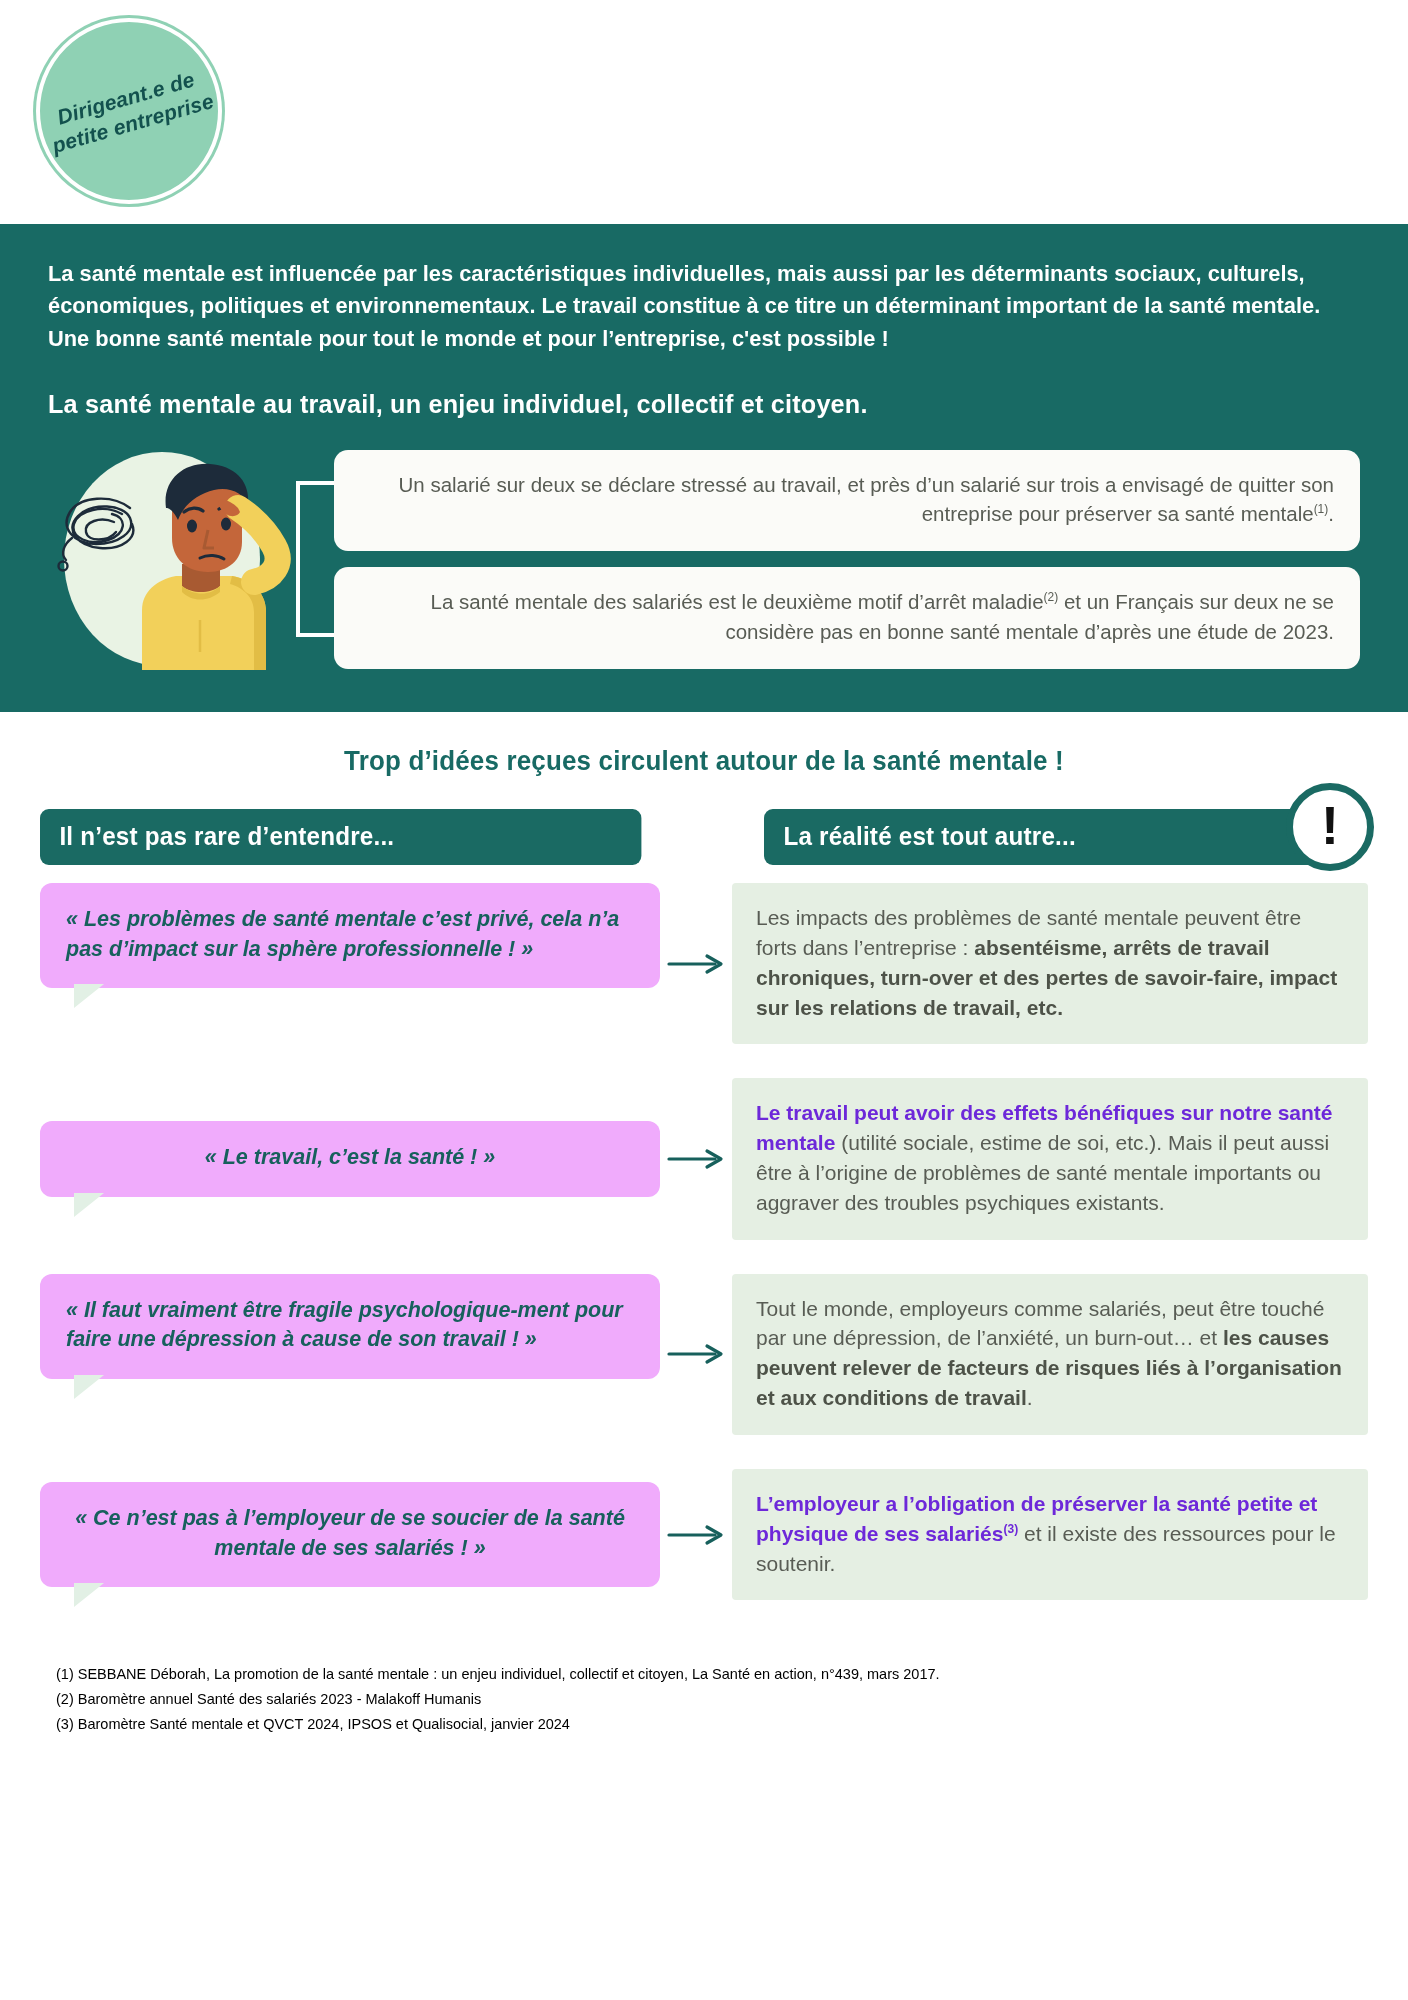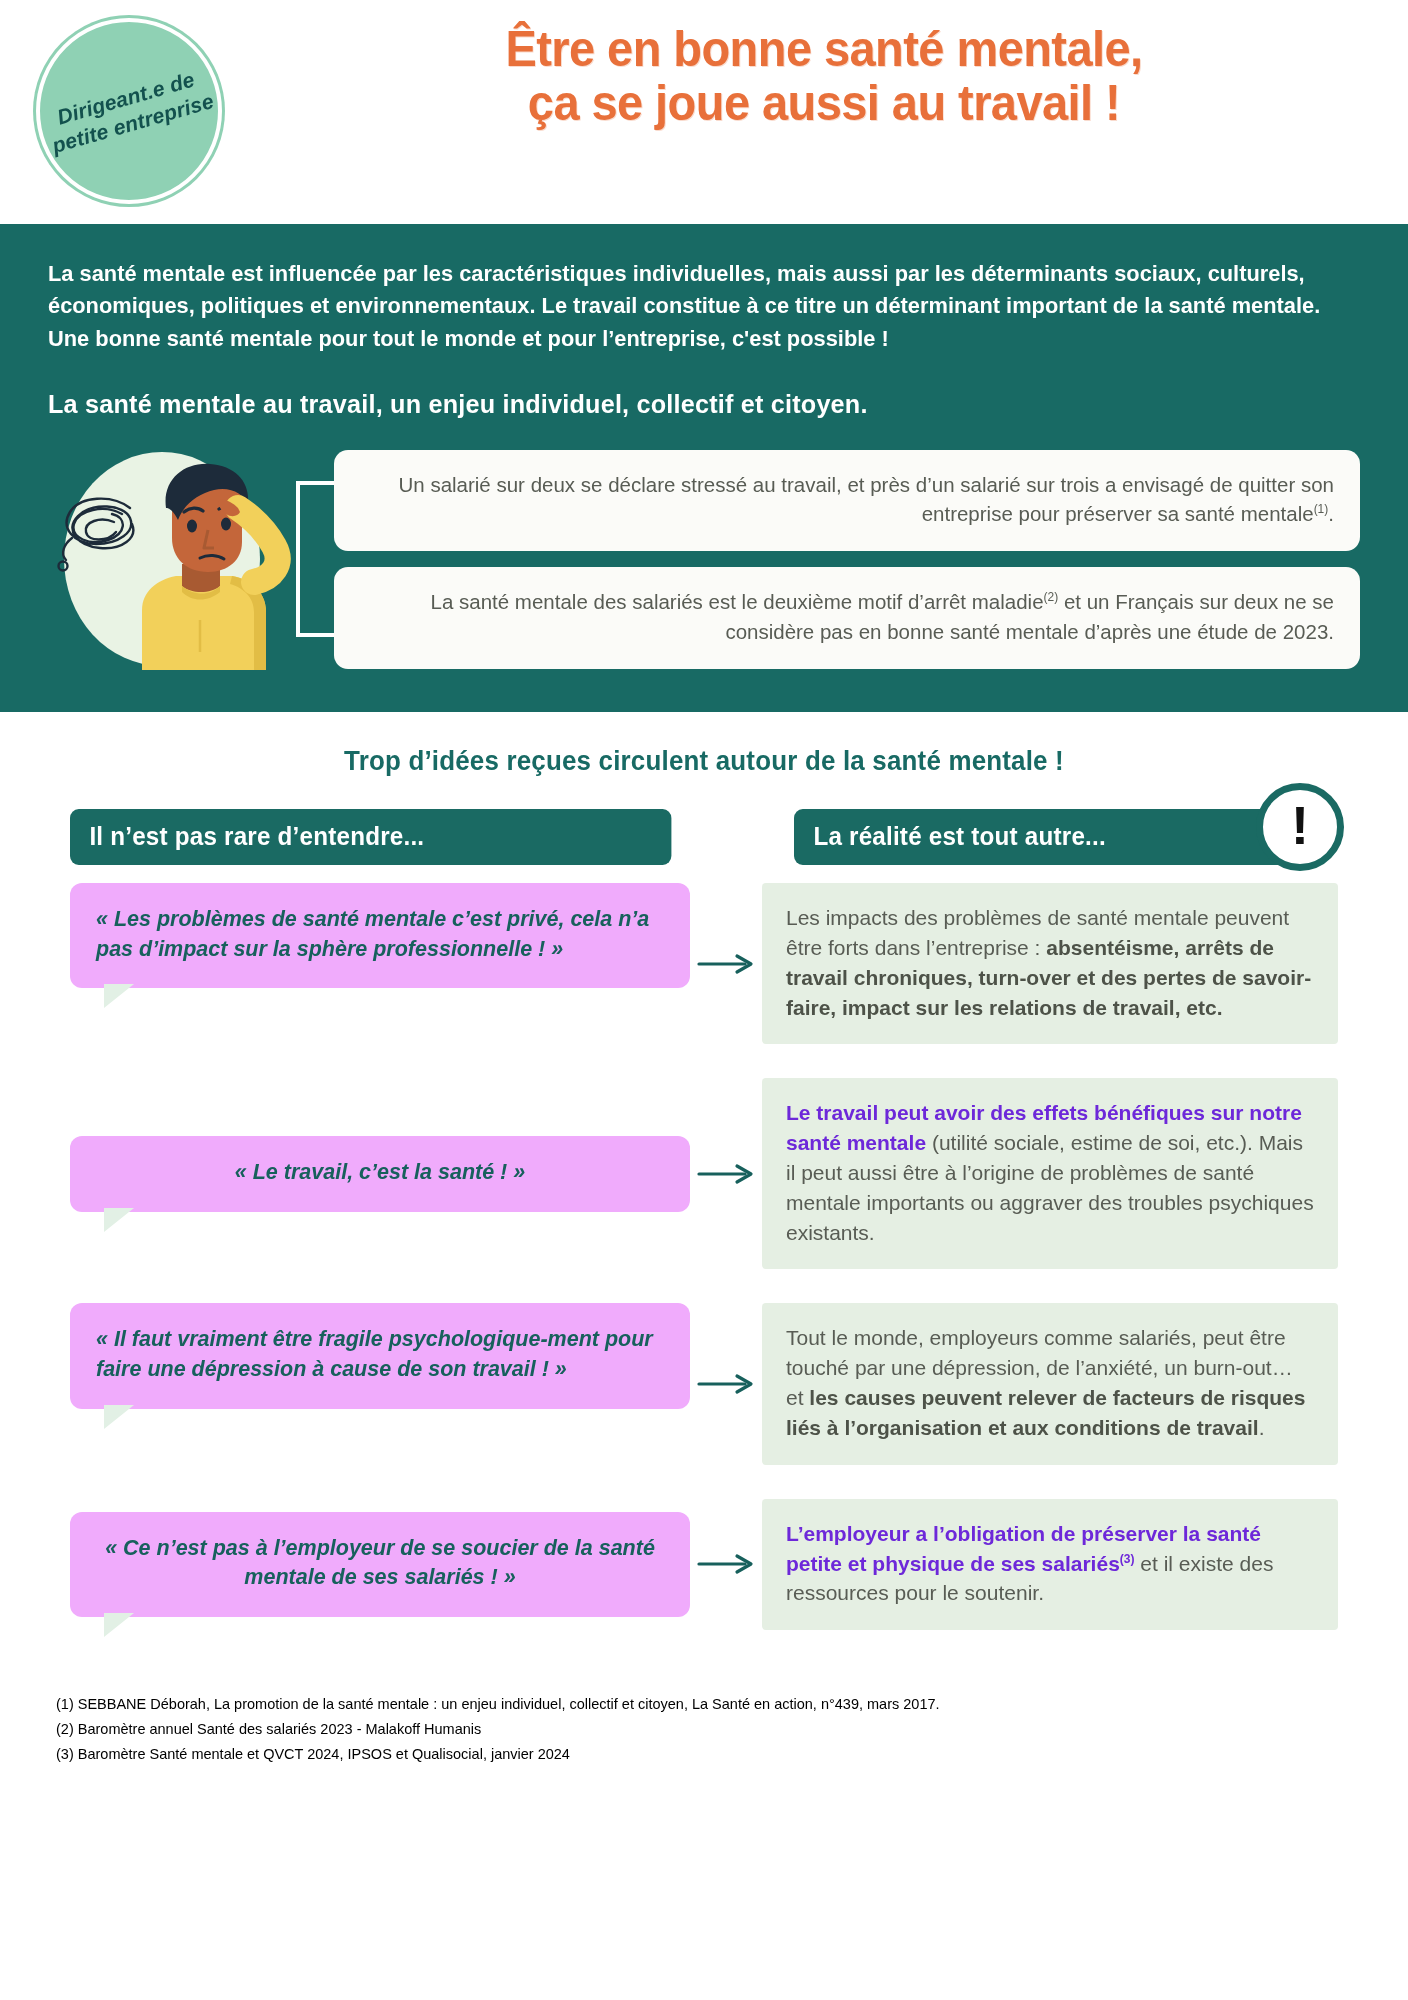--- a/index.html
+++ b/index.html
@@ -79,21 +79,21 @@
   .scribble { position:absolute; left: 4px; top: 42px; width: 96px; height: 92px; }
   .person { position:absolute; left: 56px; top: 14px; width: 190px; height: 210px; }
 
   
   .myths { padding: 34px 0 0 0; background: #fff; }
   .sec-title {
     text-align: center; color: #186a64; font-weight: 700;
     font-size: 27px; letter-spacing: .2px;
     transform: scaleX(0.96);
   }
-  .cols { position: relative; display: flex; gap: 16px; padding: 0 70px; margin-top: 32px; }
+  .cols { position: relative; display: flex; gap: 16px; padding: 0 40px; margin-top: 32px; }
   .col-left { width: 620px; flex: 0 0 620px; }
   .col-arrow { width: 72px; flex: 0 0 72px; }
   .col-right { flex: 1; }
   .col-head {
     background: #1a6a63; color: #ffffff; border-radius: 9px;
     font-weight: 700; font-size: 25px;
     padding: 13px 20px 14px 20px;
     letter-spacing: .2px;
     transform: scaleX(0.97); transform-origin: left;
   }
@@ -142,24 +142,20 @@
 <body>
 
 <div class="page">
 
   <div class="header">
     <div class="badge">
       <div class="badge-inner">
         <div>Dirigeant.e de</div>
         <div>petite entreprise</div>
       </div>
-    </div>
-    <div class="title-block">
-      <div class="title-line">Être en bonne santé mentale,</div>
-      <div class="title-line">ça se joue aussi au travail !</div>
     </div>
   </div>
 
   <div class="teal">
     <div class="intro">La santé mentale est influencée par les caractéristiques individuelles, mais aussi par les déterminants sociaux, culturels, économiques, politiques et environnementaux. Le travail constitue à ce titre un déterminant important de la santé mentale. Une bonne santé mentale pour tout le monde et pour l’entreprise, c'est possible !</div>
     <div class="subhead">La santé mentale au travail, un enjeu individuel, collectif et citoyen.</div>
 
     <div class="stat-area">
 
       <div class="illus">

